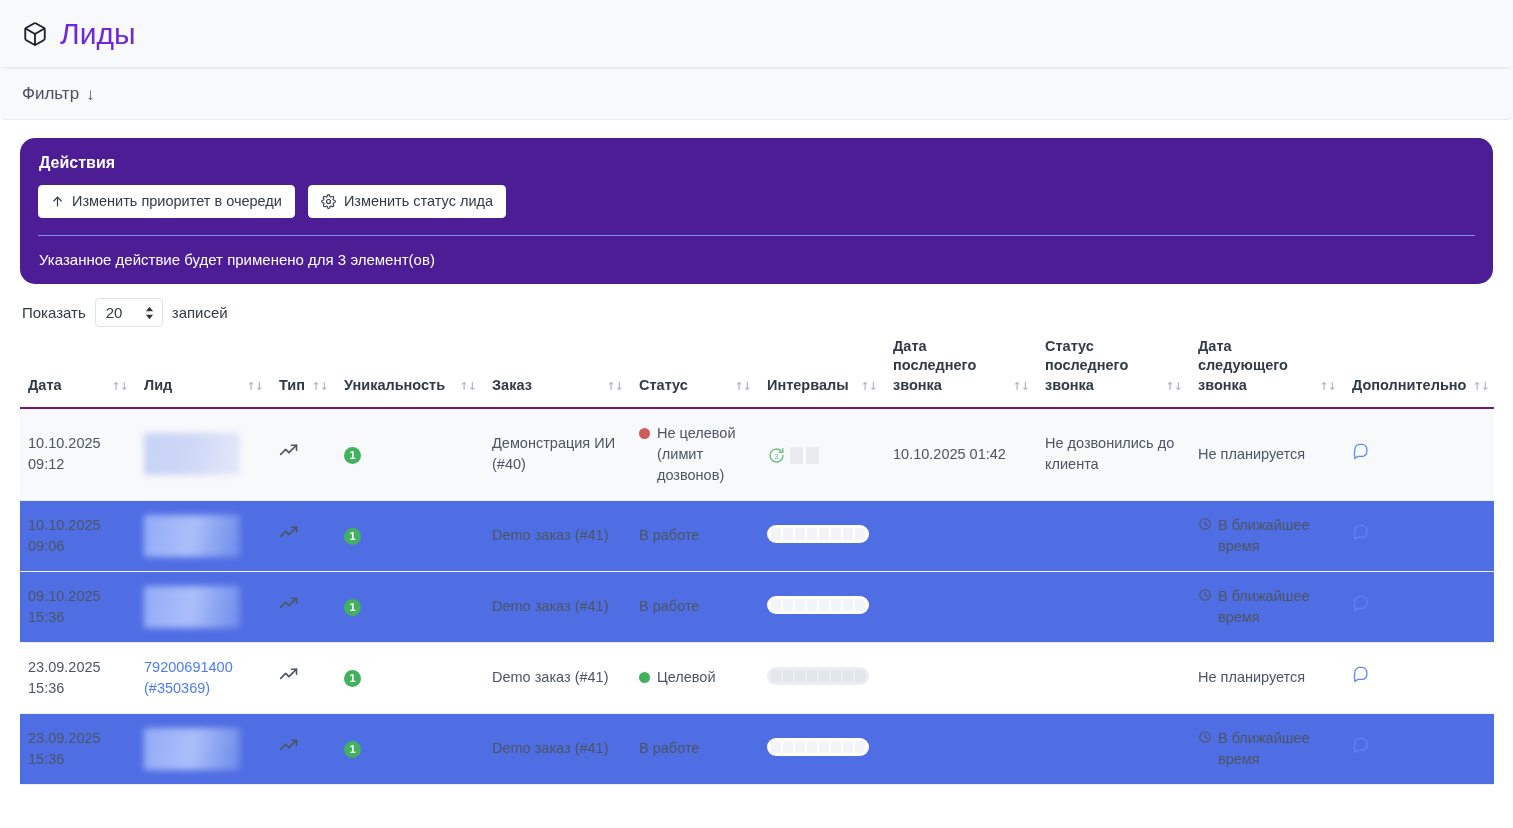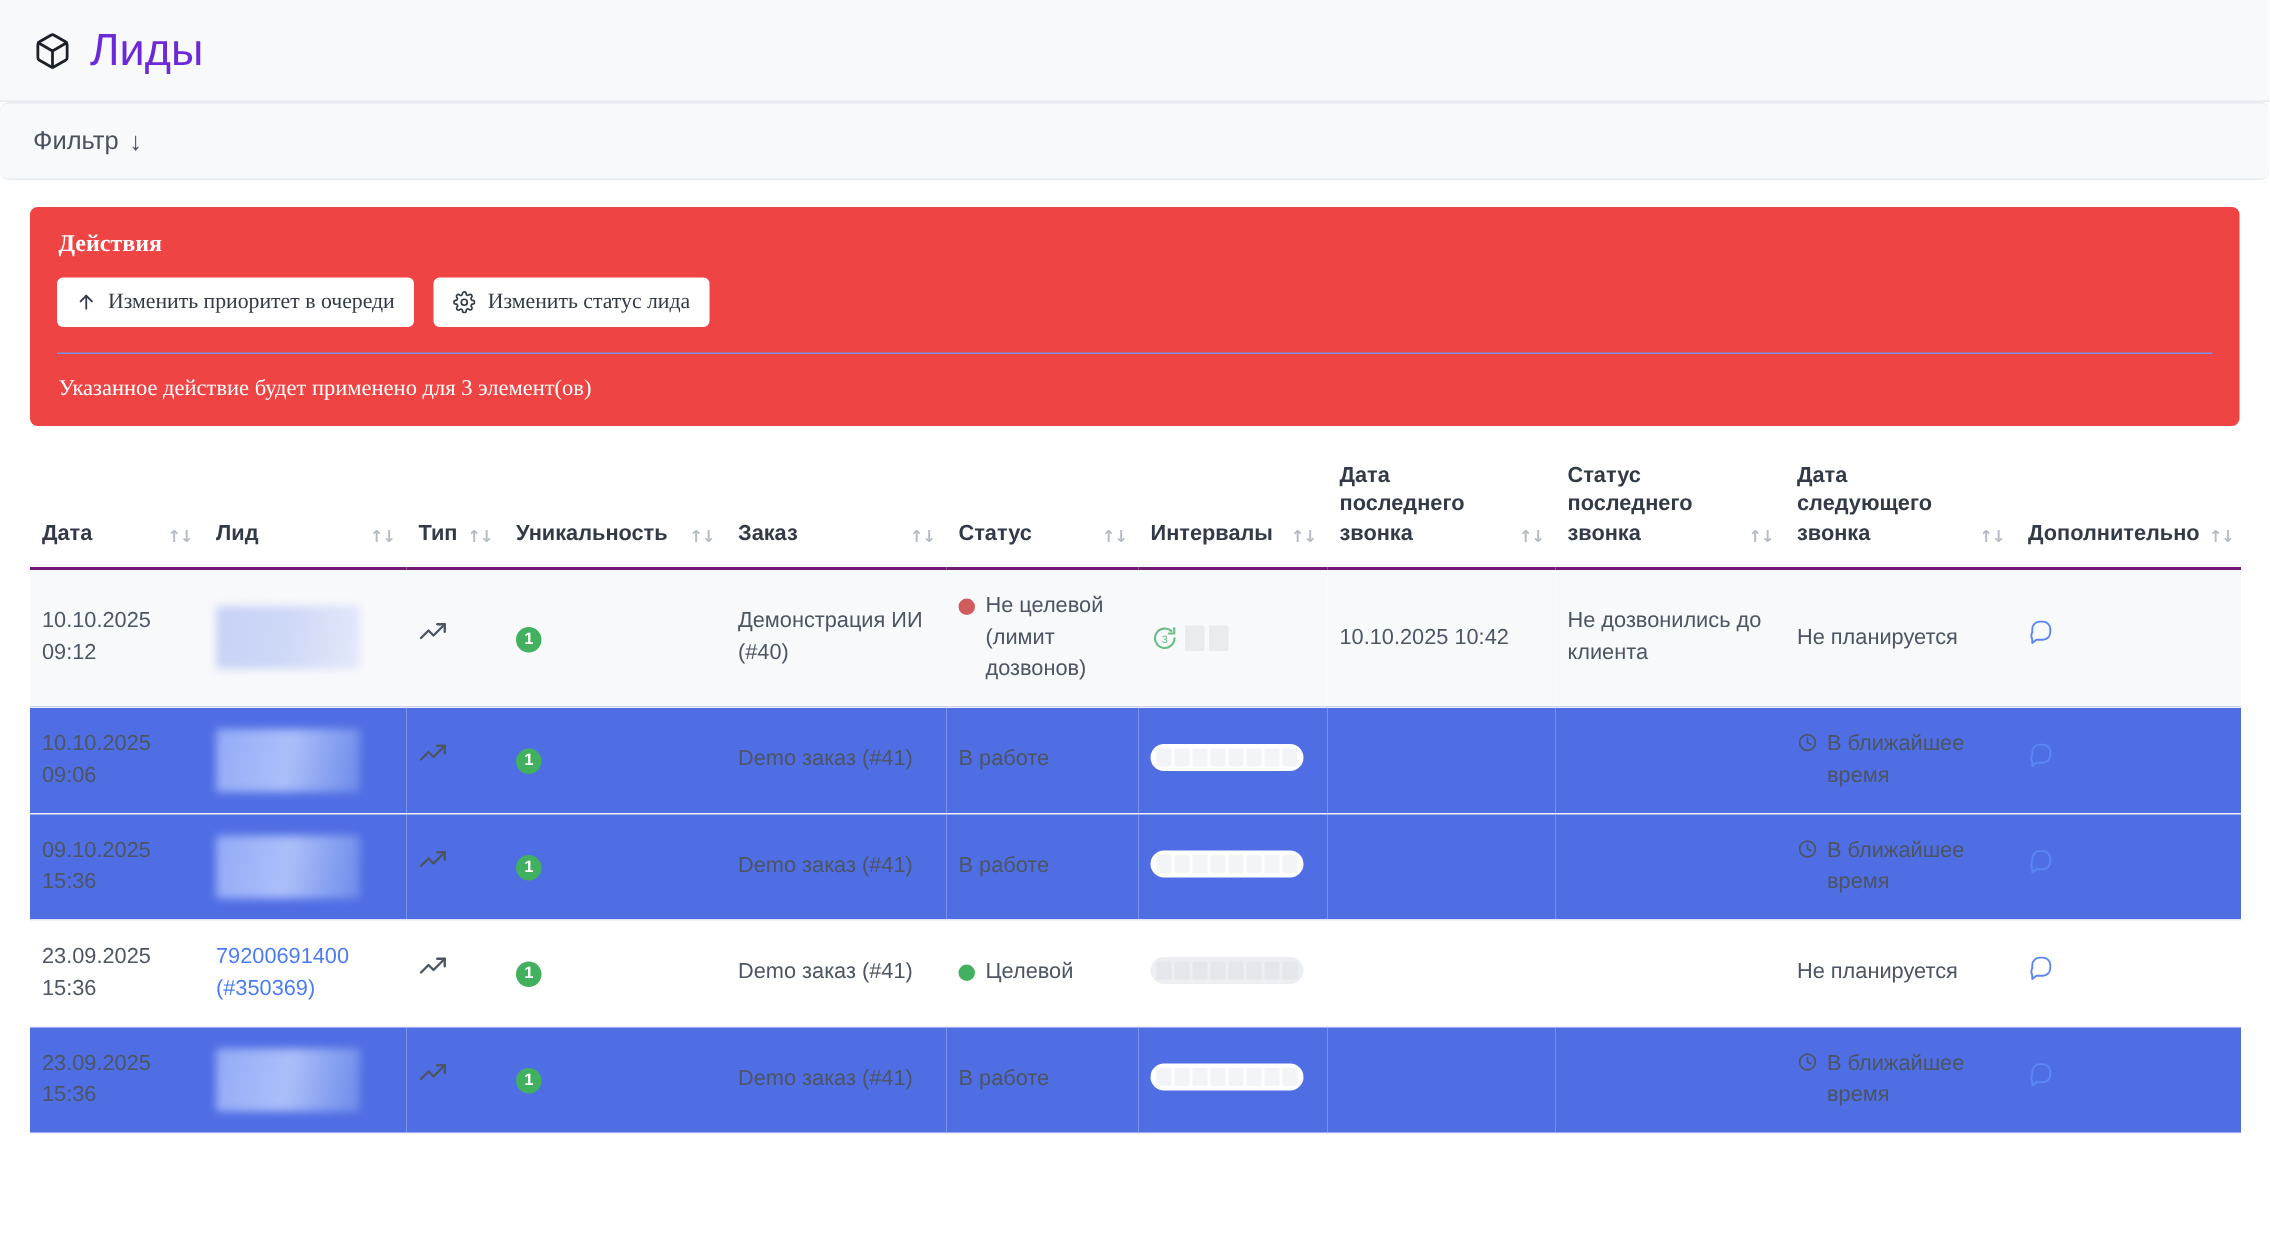--- a/index.html
+++ b/index.html
@@ -41,25 +41,24 @@
     display: flex; align-items: center; gap: 7px;
     cursor: pointer;
   }
   .arrow-down { font-size: 17px; color: #4a5260; line-height: 1; }
 
   
   .content { padding: 18px 20px 0 20px; }
 
   
   .actions-panel {
-    background: #ef4444;
-    border-radius: 5px;
+    background: #4c1d95;
+    border-radius: 15px;
     padding: 16px 18px 14px 18px;
     color: #ffffff;
-    font-family: Liberation Serif, serif;
   }
   .actions-title {
     font-size: 16px; font-weight: bold;
     margin: 0 0 13px 1px;
   }
   .actions-row { display: flex; gap: 13px; flex-wrap: wrap; }
   .action-btn {
     background: #ffffff;
     border: 1px solid #ffffff;
     border-radius: 4px;
@@ -273,20 +272,33 @@
         </span>
         <span>Изменить статус лида</span>
       </button>
     </div>
 
     <hr class="actions-sep">
     <div class="actions-note">Указанное действие будет применено для 3 элемент(ов)</div>
   </div>
 
   <div class="table-controls">
+    <div class="length-ctl">
+      <span>Показать</span>
+      <span class="length-select-wrap">
+        <select class="length-select" id="len-select"><option value="10">10</option><option value="20" selected="">20</option><option value="50">50</option><option value="100">100</option></select>
+        <span class="select-caret">
+          <svg width="9" height="13" viewBox="0 0 10 14" fill="#31343a">
+            <polygon points="5,0 9,5 1,5"></polygon>
+              <polygon points="5,14 9,9 1,9"></polygon>
+          </svg>
+        </span>
+      </span>
+      <span>записей</span>
+    </div>
 
   </div>
 
   <table class="leads">
     <colgroup>
       <col class="c-date">
         <col class="c-lead">
         <col class="c-type">
         <col class="c-uniq">
       <col class="c-order">
@@ -388,21 +400,21 @@
           <td><span class="retry-ico">
               <svg width="19" height="19" viewBox="0 0 24 24" fill="none" stroke="#6cbd85" stroke-width="1.8" stroke-linecap="round" stroke-linejoin="round">
                 <path d="M20 8V3.5M20 8h-4.5"></path>
                 <path d="M20.2 12a8.2 8.2 0 1 1-2.6-6"></path>
                 <text x="12" y="16" font-size="9" fill="#6cbd85" stroke="none" text-anchor="middle" font-family="Liberation Sans">3</text>
               </svg>
             </span> <span class="interval-chips">
               <span class="chip-sm"></span>
               <span class="chip-sm"></span>
             </span></td>
-          <td><span>10.10.2025 10:42</span></td>
+          <td><span>10.10.2025 01:42</span></td>
           <td><span>Не дозвонились до клиента</span></td>
           <td>
             <span class="next-call">
               <span>Не планируется</span>
             </span>
           </td>
           <td><button class="msg-btn"><svg width="17" height="17" viewBox="0 0 24 24" fill="none" stroke="#5b87f3" stroke-width="1.8" stroke-linecap="round" stroke-linejoin="round">
                 <path d="M21 12a7 7 0 0 1-7 7H8l-4 3v-3.5A7 7 0 0 1 4 12V9a7 7 0 0 1 7-7h3a7 7 0 0 1 7 7z"></path>
               </svg></button></td>
         </tr>

